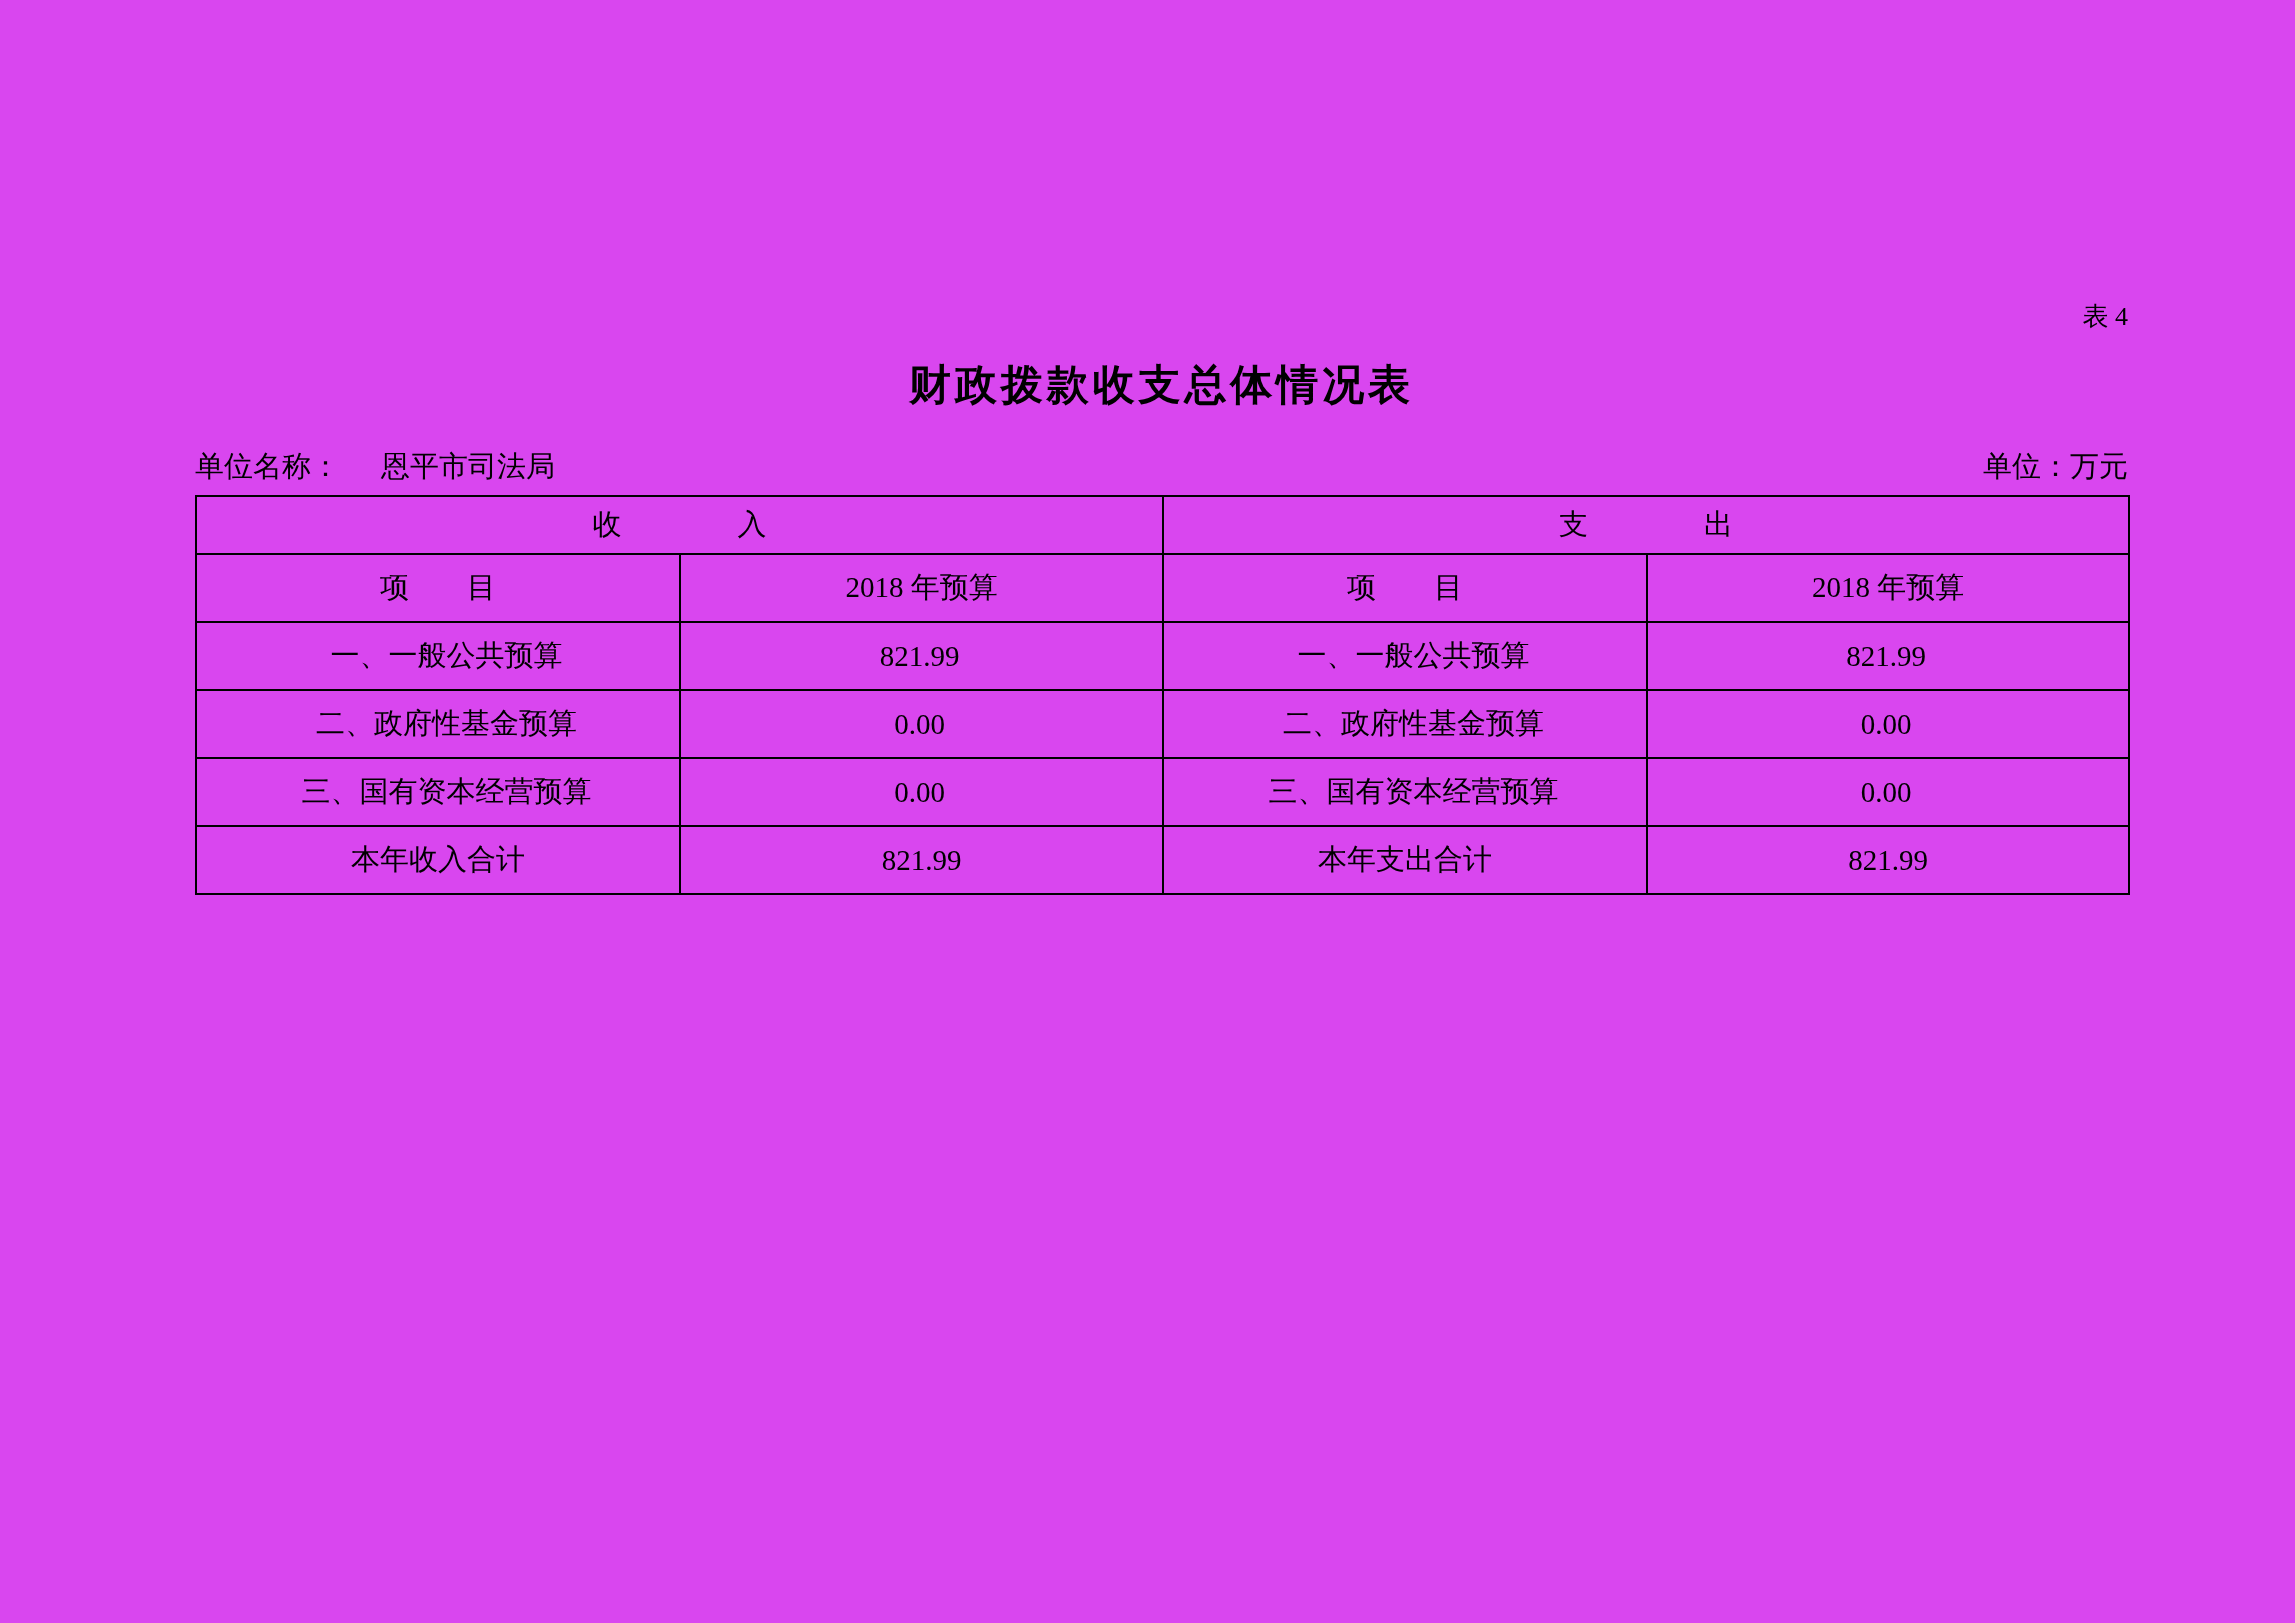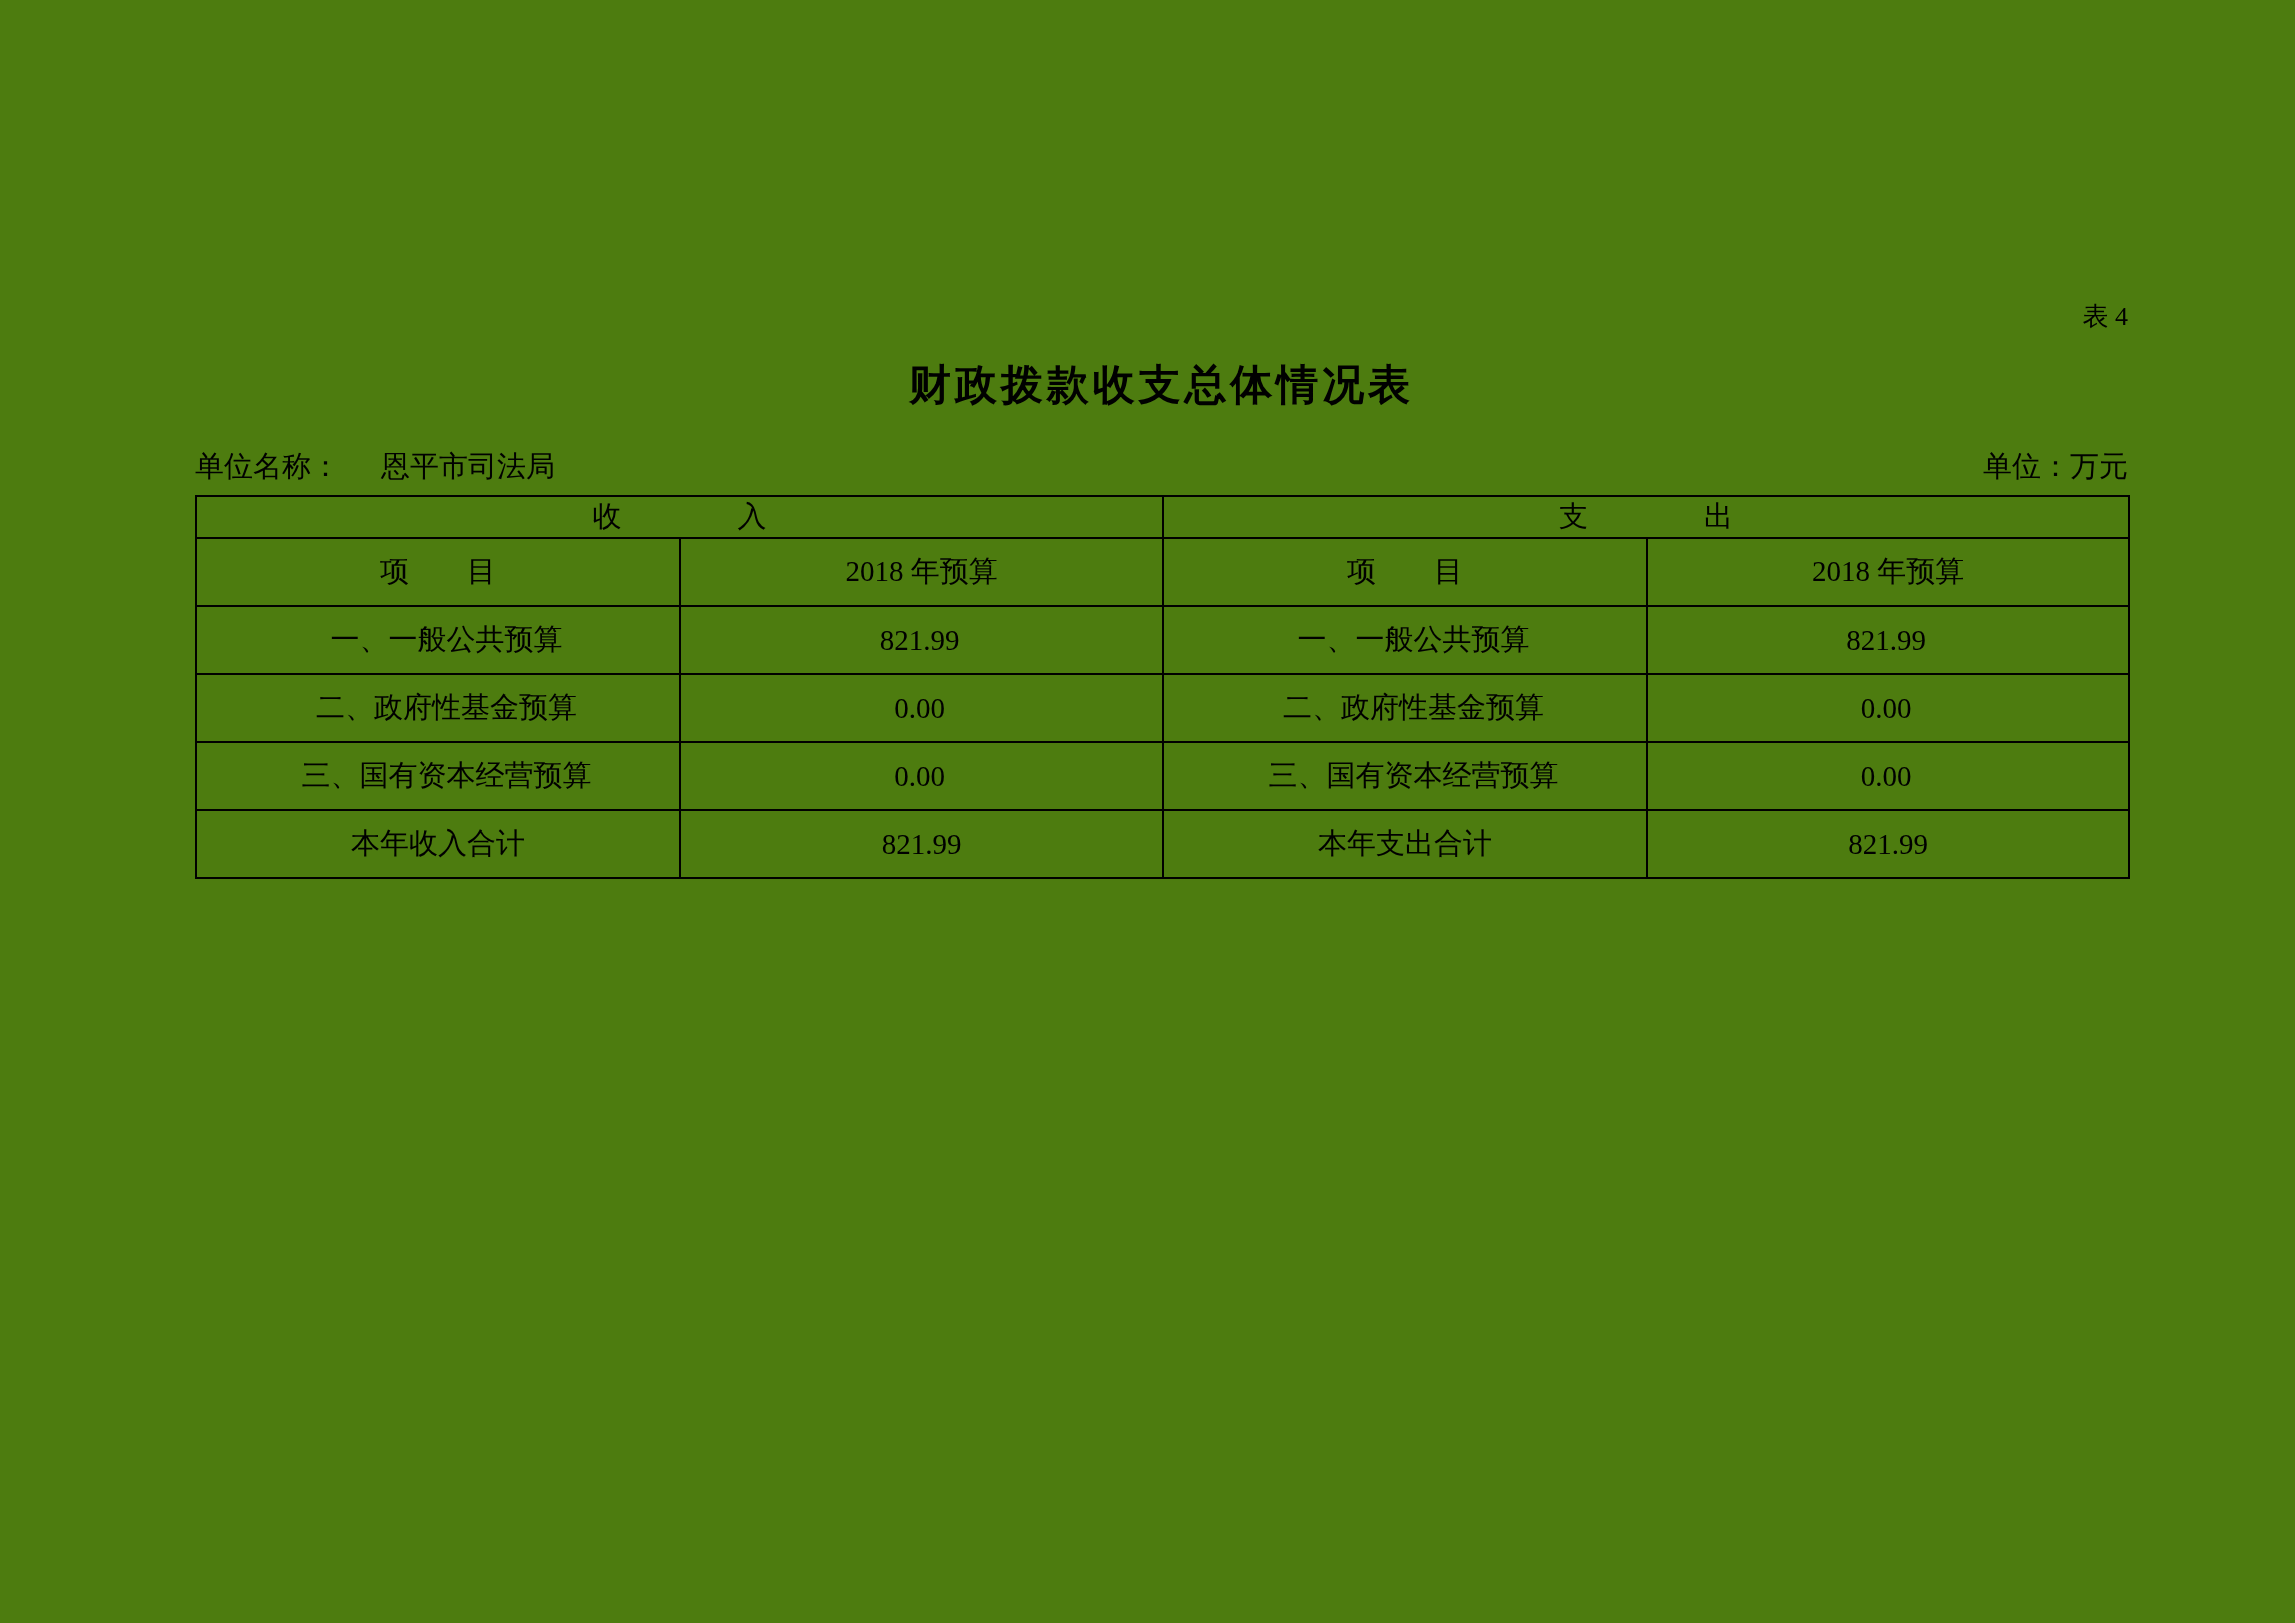--- a/index.html
+++ b/index.html
@@ -1,21 +1,21 @@
 <!DOCTYPE html>
 <html style="font-size:10.5px"><head>
 <meta charset="utf-8">
 <style>
   * { margin: 0; padding: 0; box-sizing: border-box; }
   html, body { background: #ffffff; }
   .sheet {
     position: relative;
     width: 2295px;
     height: 1623px;
-    background: #4d7c0f;
+    background: #d946ef;
     color: #000000;
     font-family: "Liberation Serif", "DejaVu Serif", serif;
     overflow: hidden;
   }
   .sheet-note {
     position: absolute;
     top: 301px;
     left: 195px;
     width: 1933px;
     text-align: right;
@@ -56,21 +56,21 @@
     border-collapse: collapse;
     table-layout: fixed;
     font-size: 29px;
   }
   table.budget-table td {
     border: 2px solid #000000;
     overflow: hidden;
     white-space: pre;
     vertical-align: middle;
   }
-  tr.hrow1 td { height: 42px; margin-left: 48px; }
+  tr.hrow1 td { height: 58px; margin-left: 48px; }
   tr.hrow2 td, tr.drow td, tr.trow td { height: 68px; text-align: center; }
   td.c { text-align: center; }
   td.l { text-align: left; padding-left: 17px; }
   td.r { text-align: right; padding-right: 3.9px; }
 </style>
 </head>
 <body>
 
 <div class="sheet">
 

